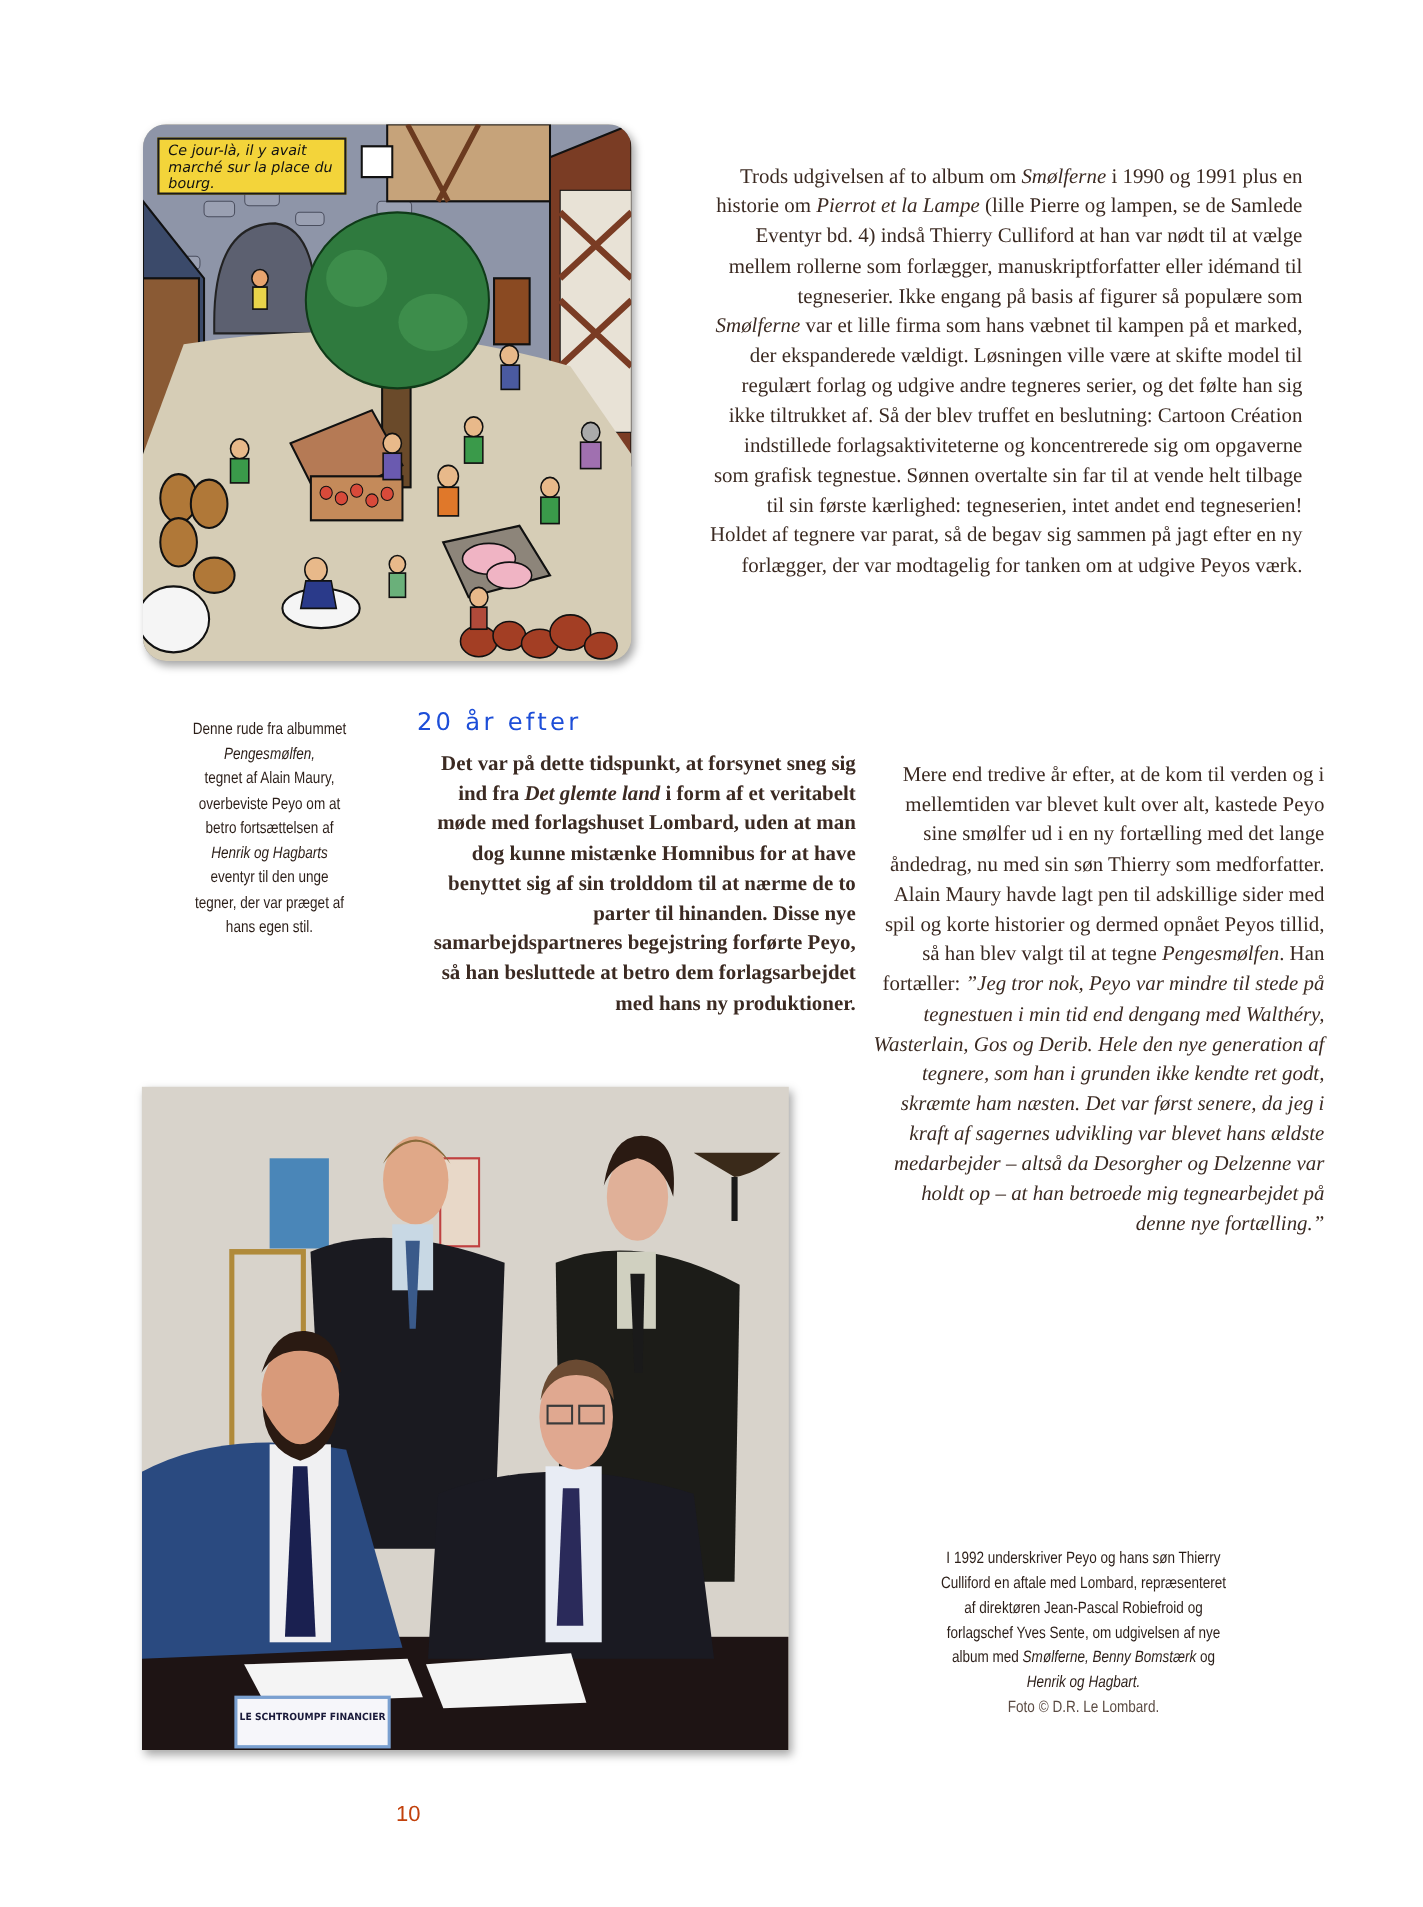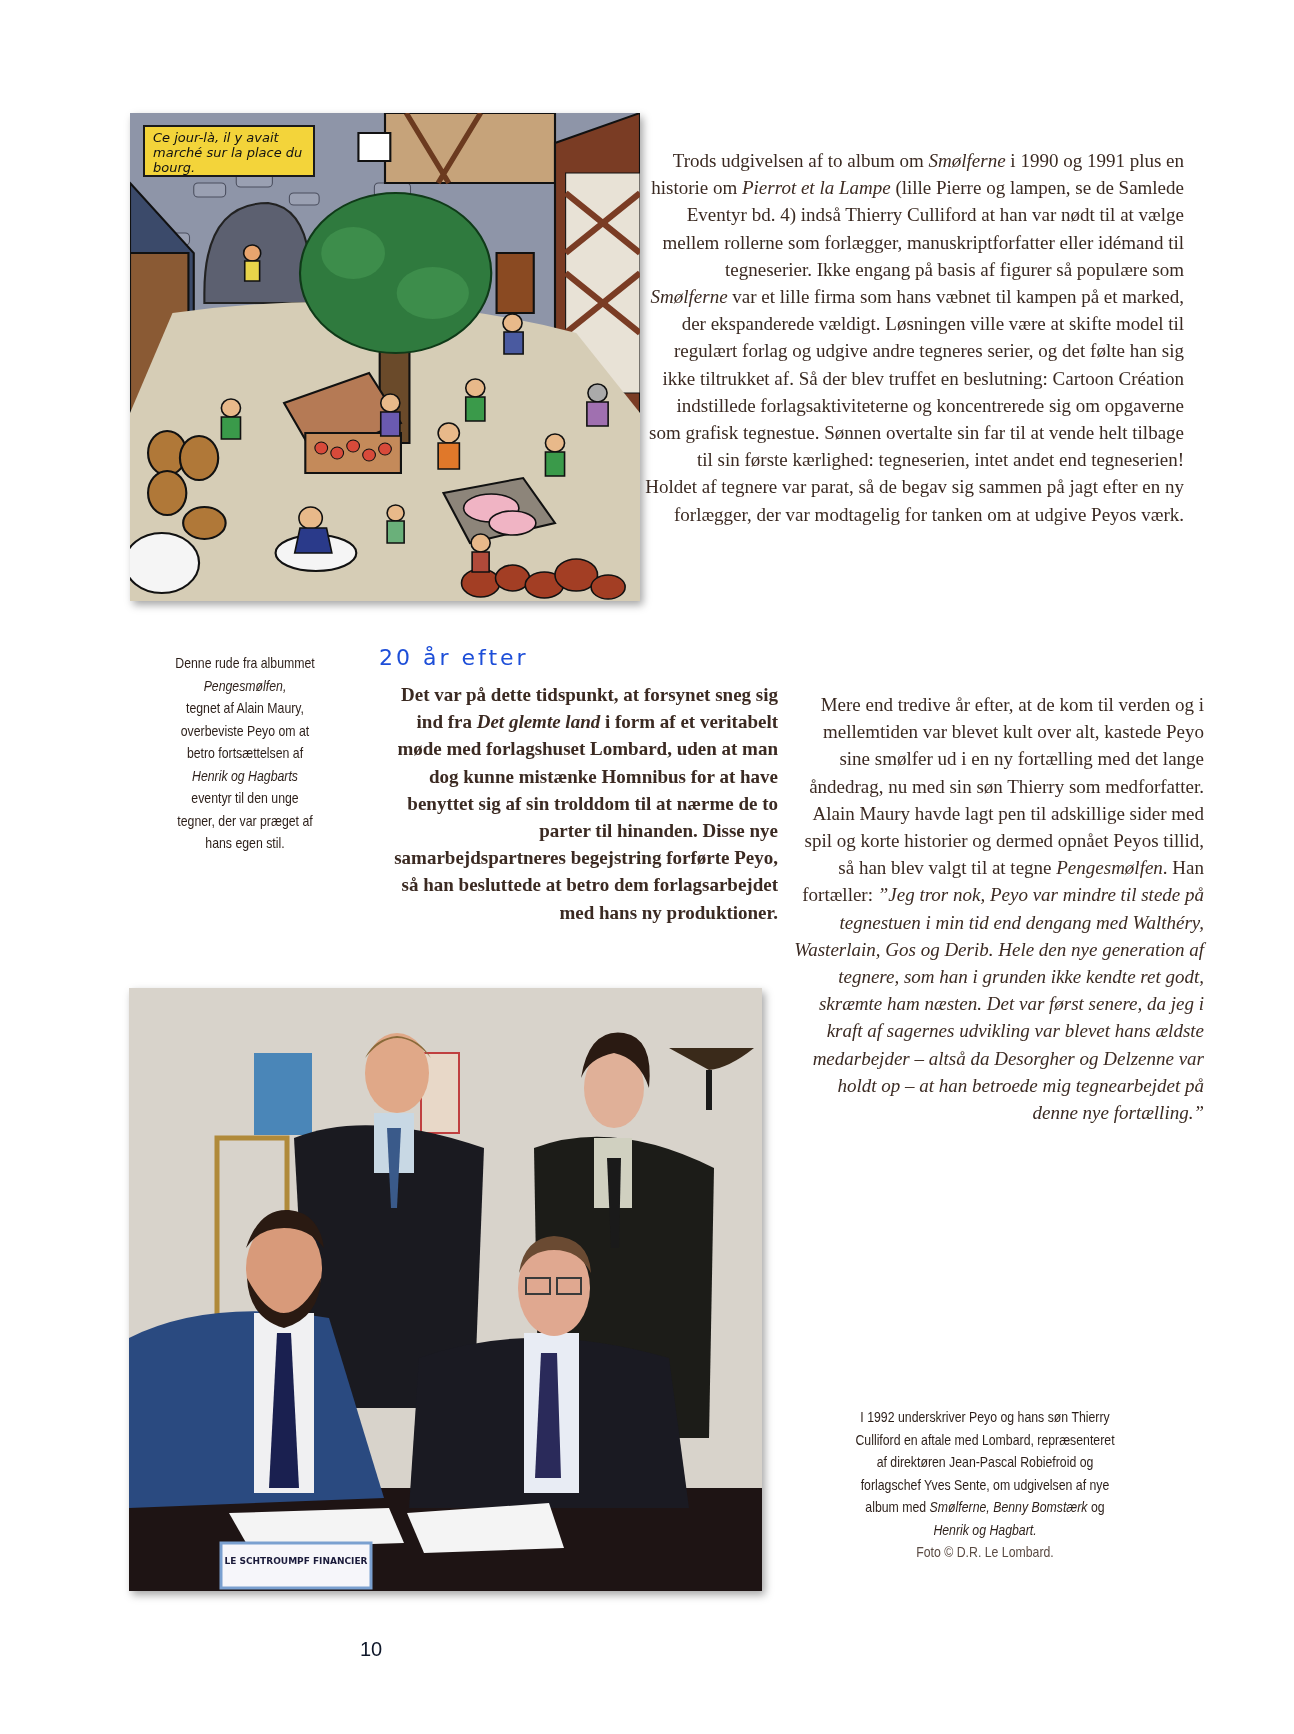--- a/index.html
+++ b/index.html
@@ -1,22 +1,22 @@
 <!DOCTYPE html>
 <html><head>
 <meta charset="utf-8">
 <style>
   html, body { margin: 0; padding: 0; background: #ffffff; }
   body { width: 1294px; height: 1734px; position: relative; overflow: hidden; color: #3b2a22; }
 
   
   .comic {
-    position: absolute; left: 130px; top: 113px; width: 510px; height: 488px;
+    position: absolute; left: 130px; top: 113px; width: 444px; height: 488px;
     box-shadow: 3px 4px 8px rgba(0,0,0,0.35);
-    overflow: hidden; background: #c9c3b2;
+    overflow: hidden; background: #c9c3b2; border-radius: 21px;
   }
   .comic svg { position: absolute; left: 0; top: 0; width: 100%; height: 100%; }
   .caption-box {
     position: absolute; left: 13px; top: 12px; width: 172px; height: 52px;
     background: #f3d43a; border: 2px solid #1a1a1a; box-sizing: border-box;
     font-family: "DejaVu Sans", sans-serif; font-style: italic; font-size: 13px;
     line-height: 15px; padding: 3px 8px; color: #111;
   }
 
   
@@ -43,28 +43,28 @@
     font-size: 15px; line-height: 22.5px; text-align: center; color: #2b1e18;
     transform: scaleX(0.82); transform-origin: center top;
   }
   .caption em { font-style: italic; }
   .caption-left { position: absolute; left: 110px; top: 652px; width: 270px; }
   .caption-right { position: absolute; left: 820px; top: 1406px; width: 330px; }
   .caption .credit { color: #5a4a42; }
 
   
   .photo {
-    position: absolute; left: 129px; top: 988px; width: 633px; height: 603px;
+    position: absolute; left: 129px; top: 988px; width: 588px; height: 603px;
     box-shadow: 3px 4px 8px rgba(0,0,0,0.35); overflow: hidden; background: #d9d4cc;
   }
   .photo svg { position: absolute; left: 0; top: 0; width: 100%; height: 100%; }
 
   .page-number {
     position: absolute; left: 360px; top: 1638px;
-    font-family: "Liberation Sans", sans-serif; font-size: 20px; color: #0f172a;
+    font-family: "Liberation Sans", sans-serif; font-size: 20px; color: #c2410c;
   }
   p.gap { margin-top: 10px; }
 </style>
 </head>
 <body>
 
 <div class="comic">
   <svg viewBox="0 0 480 488" preserveAspectRatio="none">
     <rect x="0" y="0" width="480" height="488" fill="#8e95a8"></rect>
 

